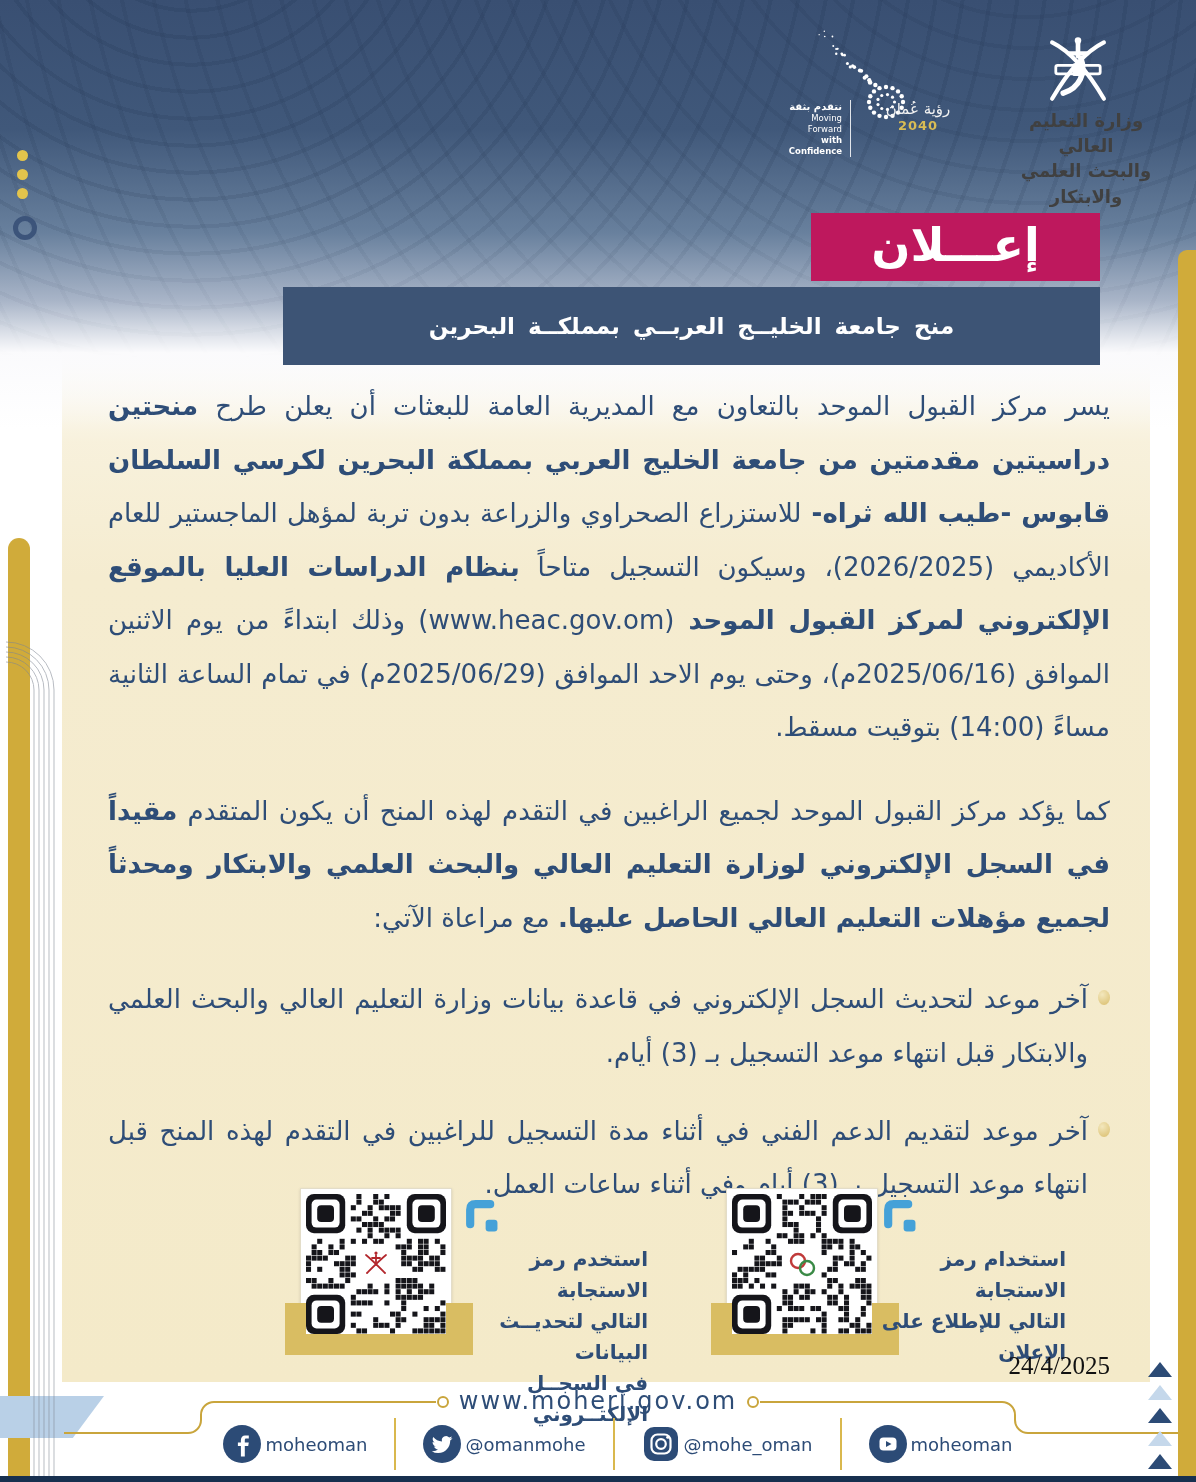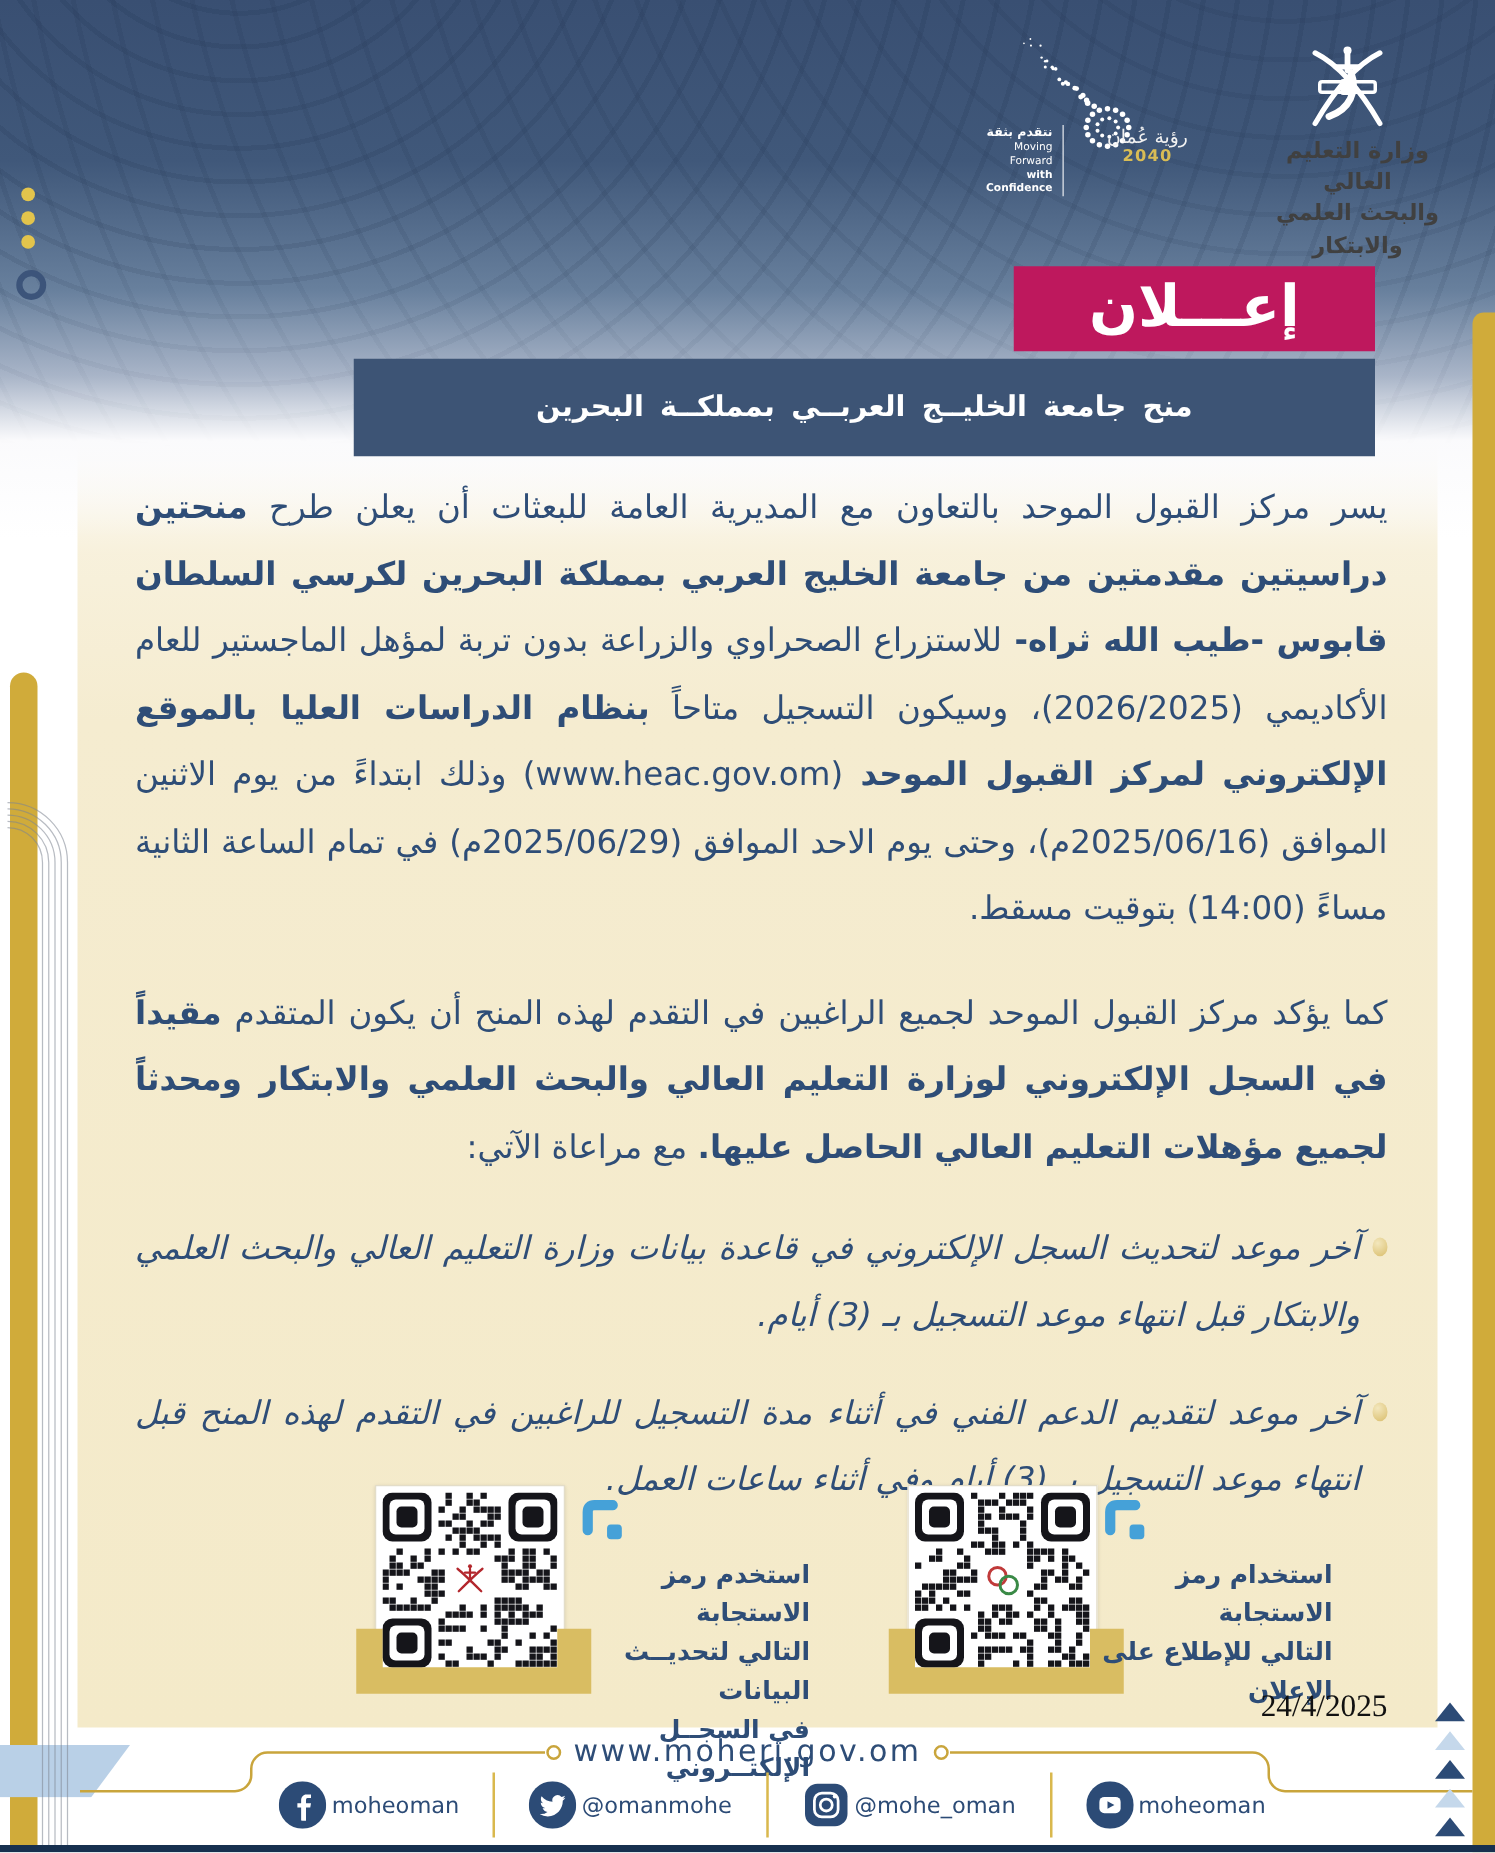--- a/index.html
+++ b/index.html
@@ -53,21 +53,21 @@
     color:#fff;font-weight:bold;font-size:46px;text-align:center;line-height:64px;}
   .title-band{position:absolute;right:96px;top:287px;width:817px;height:78px;background:#3d5475;z-index:5;
     color:#fff;font-weight:bold;font-size:23px;text-align:center;line-height:78px;word-spacing:5px;}
 
   
   .body-text{position:absolute;right:86px;left:88px;top:380px;z-index:5;color:#2e4d77;
     font-size:26px;line-height:2.06;text-align:justify;margin-left:20px;}
   .body-text p{margin:0;}
   .body-text p+p{margin-top:30px;}
   .b{font-weight:bold;}
-  .bullets{margin-top:28px;font-style:italic;}
+  .bullets{margin-top:28px;}
   .bullet{display:flex;gap:10px;margin-bottom:24px;}
   .bullet .dot{flex:0 0 auto;width:12px;height:15px;margin-top:17px;border-radius:50%;
     background:radial-gradient(circle at 35% 30%,#f3e7bd,#d9bd6b);}
   .bullet .txt{text-align:justify;}
 
   
   .qr-card{position:absolute;top:1188px;width:152px;height:152px;background:#fff;z-index:5;
     border:1px solid #e3ddc9;box-shadow:0 1px 3px rgba(0,0,0,.12);padding:5px;box-sizing:border-box;}
   .qr-card::before{content:"";position:absolute;left:-16px;bottom:-16px;width:125%;height:52px;
     background:#d9bd62;z-index:-1;}

